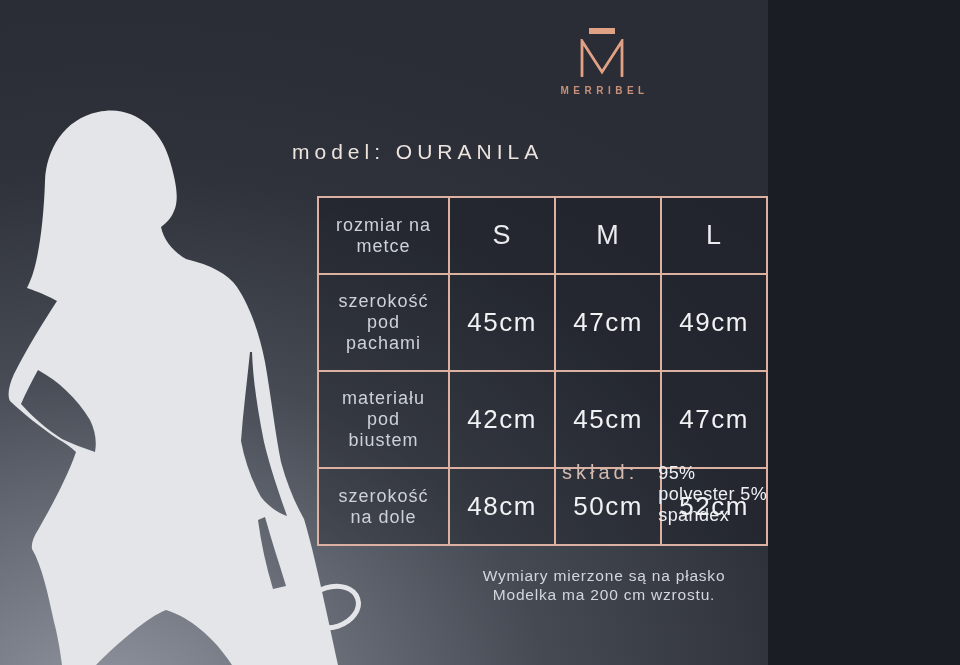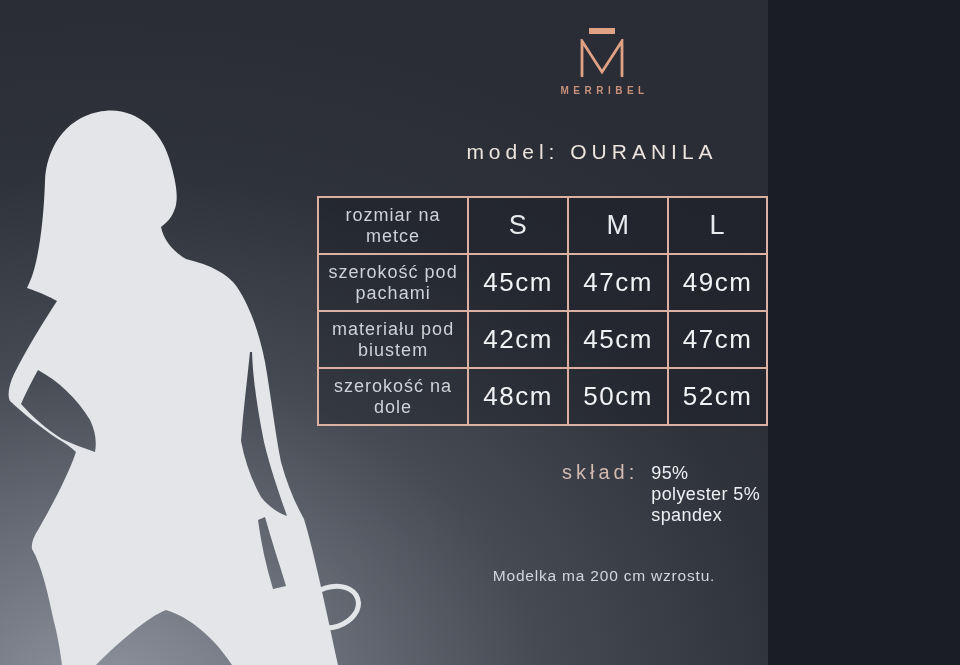--- a/index.html
+++ b/index.html
@@ -19,33 +19,33 @@
   }
   
   .silhouette{position:absolute;left:0;top:0;width:400px;height:665px;}
   
   .logo{position:absolute;left:556px;top:28px;width:92px;text-align:center;}
   .logo-bar{width:26px;height:6px;margin:0 auto 5px auto;background:#e0a184;}
   .logo-m{display:block;margin:0 auto;}
   .brand-name{margin-top:8px;font-size:10px;letter-spacing:4.5px;text-indent:4.5px;
     color:#c7907a;font-weight:bold;}
   
-  .title{position:absolute;left:292px;top:140px;width:600px;text-align:center;
+  .title{position:absolute;left:292px;top:140px;width:600px;text-align:left;
     font-size:21px;letter-spacing:5px;color:#ece3dd;font-weight:300;}
   
   table.size{position:absolute;left:317px;top:196px;border-collapse:collapse;
     table-layout:fixed;background:rgba(14,16,22,0.30);}
   table.size td{border:2px solid #dcb1a2;height:43px;text-align:center;
-    vertical-align:middle;padding:6px;}
+    vertical-align:middle;padding:16px;}
   td.lbl{width:225px;font-size:18px;letter-spacing:1px;color:#ced2d7;font-weight:300;}
   td.c1{width:117px;} td.c2{width:118px;} td.c3{width:114px;}
   td.hdr{font-size:27px;color:#e9ebee;font-weight:300;letter-spacing:1px;}
   td.val{font-size:26px;color:#f0f2f4;font-weight:300;letter-spacing:1.5px;}
   
-  .sklad{position:absolute;left:562px;top:461px;display:flex;align-items:baseline;gap:13px;}
+  .sklad{position:absolute;left:562px;top:461px;display:flex;align-items:baseline;gap:20px;}
   .sklad-label{font-size:20px;letter-spacing:4px;color:#d2bab0;font-weight:300;}
   .sklad-value{font-size:18px;letter-spacing:0.4px;color:#eef0f3;font-weight:300;}
   
   .footnote{position:absolute;left:304px;top:566px;width:600px;text-align:center;
     font-size:15.5px;line-height:19px;letter-spacing:0.8px;color:#d3d7dc;font-weight:300;}
 </style>
 </head>
 <body>
 
 <div class="stage">
@@ -139,16 +139,17 @@
       </tr>
     </tbody>
   </table>
 
   <div class="sklad">
     <span class="sklad-label">skład:</span>
     <span class="sklad-value">95% polyester 5% spandex</span>
   </div>
 
   <div class="footnote">
+    <div>Wymiary mierzone są na płasko</div>
     <div>Modelka ma 200 cm wzrostu.</div>
   </div>
 
 </div>
 
 </body></html>

